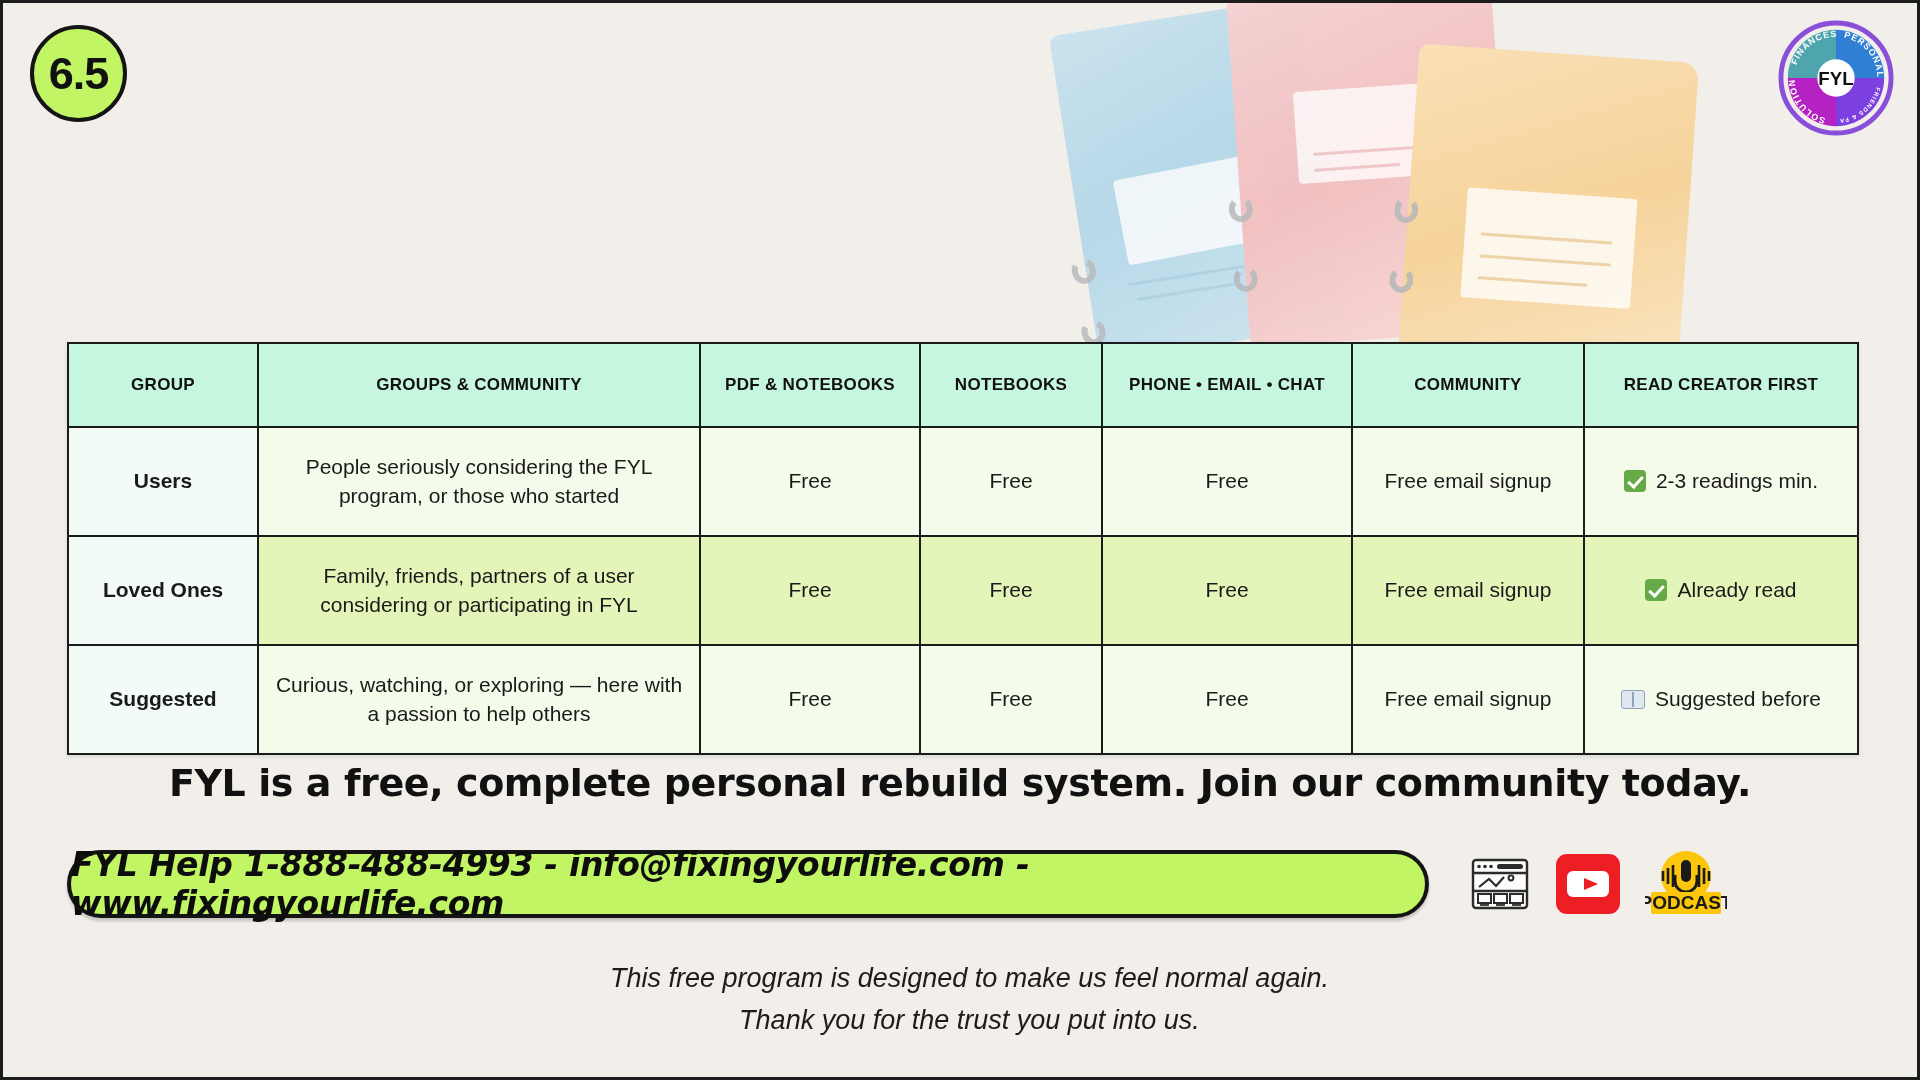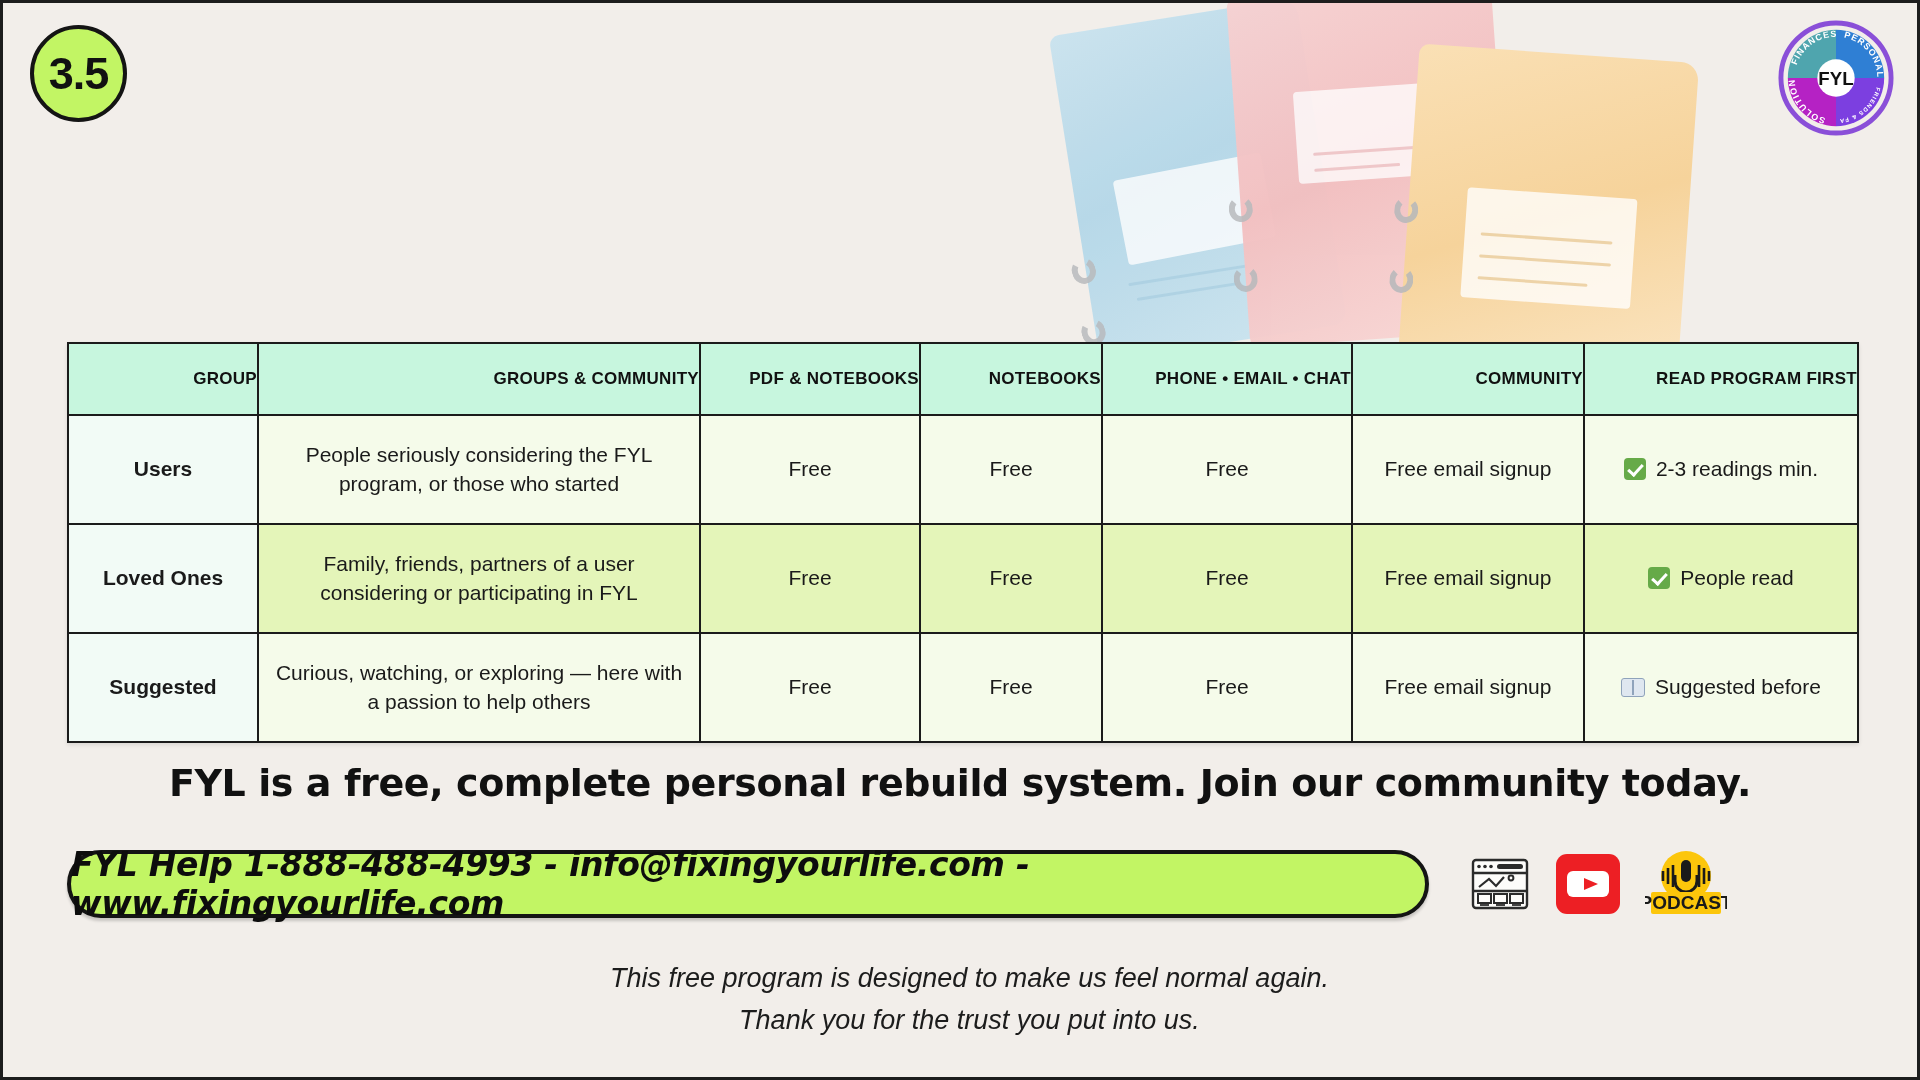--- a/index.html
+++ b/index.html
@@ -156,26 +156,25 @@
     table-layout: fixed;
     box-shadow: 0 2px 4px rgba(0,0,0,.10);
   }
   table.grid th, table.grid td {
     border: 2px solid #1b1b1b;
     text-align: center;
     vertical-align: middle;
   }
   table.grid th {
     background: #c7f6de;
-    height: 72px;
+    height: 84px;
     font-size: 17px;
     font-weight: bold;
     letter-spacing: .3px;
     color: #111;
-    text-align: right;
   }
   table.grid td {
     height: 109px;
     font-size: 21px;
     color: #1a1a1a;
     padding: 6px 10px;
     line-height: 1.35;
   }
   td.group-cell {
     font-weight: bold;
@@ -308,21 +307,21 @@
       <div class="nb-label"></div>
       <div class="nb-line" style="left:74px;top:184px;width:132px;"></div>
       <div class="nb-line" style="left:74px;top:206px;width:132px;"></div>
       <div class="nb-line" style="left:74px;top:228px;width:110px;"></div>
       <div class="spiral" style="left:-14px;top:154px;"></div>
       <div class="spiral" style="left:-14px;top:224px;"></div>
     </div>
   </div>
 
   <div class="badge">
-    <span>3.5</span>
+    <span>6.5</span>
   </div>
 
   <svg class="logo" viewBox="0 0 120 120">
     <defs>
       <path id="arcTop" d="M 18 60 A 42 42 0 0 1 60 18" fill="none"></path>
       <path id="arcTopR" d="M 60 18 A 42 42 0 0 1 102 60" fill="none"></path>
       <path id="arcBotR" d="M 102 60 A 42 42 0 0 1 60 102" fill="none"></path>
       <path id="arcBotL" d="M 60 102 A 42 42 0 0 1 18 60" fill="none"></path>
     </defs>
     <circle cx="60" cy="60" r="56" fill="none" stroke="#8a4fd8" stroke-width="5"></circle>
@@ -359,21 +358,21 @@
         <col>
       </colgroup>
       <thead>
         <tr>
           <th>GROUP</th>
           <th>GROUPS &amp; COMMUNITY</th>
           <th>PDF &amp; NOTEBOOKS</th>
           <th>NOTEBOOKS</th>
           <th>PHONE • EMAIL • CHAT</th>
           <th>COMMUNITY</th>
-          <th>READ PROGRAM FIRST</th>
+          <th>READ CREATOR FIRST</th>
         </tr>
       </thead>
       <tbody>
         <tr class="row-a">
           <td class="group-cell">Users</td>
           <td>People seriously considering the FYL program, or those who started</td>
           <td>Free</td>
           <td>Free</td>
           <td>Free</td>
           <td>Free email signup</td>
@@ -382,21 +381,21 @@
           </td>
         </tr>
         <tr class="row-b">
           <td class="group-cell">Loved Ones</td>
           <td>Family, friends, partners of a user considering or participating in FYL</td>
           <td>Free</td>
           <td>Free</td>
           <td>Free</td>
           <td>Free email signup</td>
           <td class="readcell">
-            <span class="chk"></span><span>People read</span>
+            <span class="chk"></span><span>Already read</span>
           </td>
         </tr>
         <tr class="row-a">
           <td class="group-cell">Suggested</td>
           <td>Curious, watching, or exploring — here with a passion to help others</td>
           <td>Free</td>
           <td>Free</td>
           <td>Free</td>
           <td>Free email signup</td>
           <td class="readcell">

